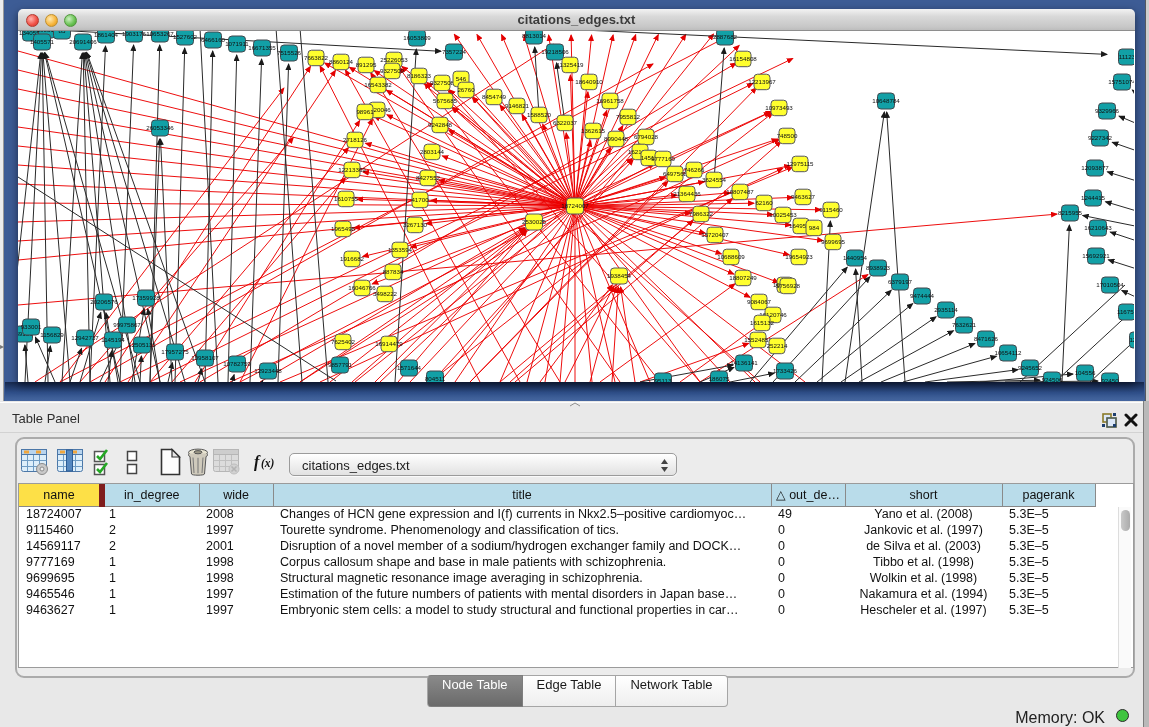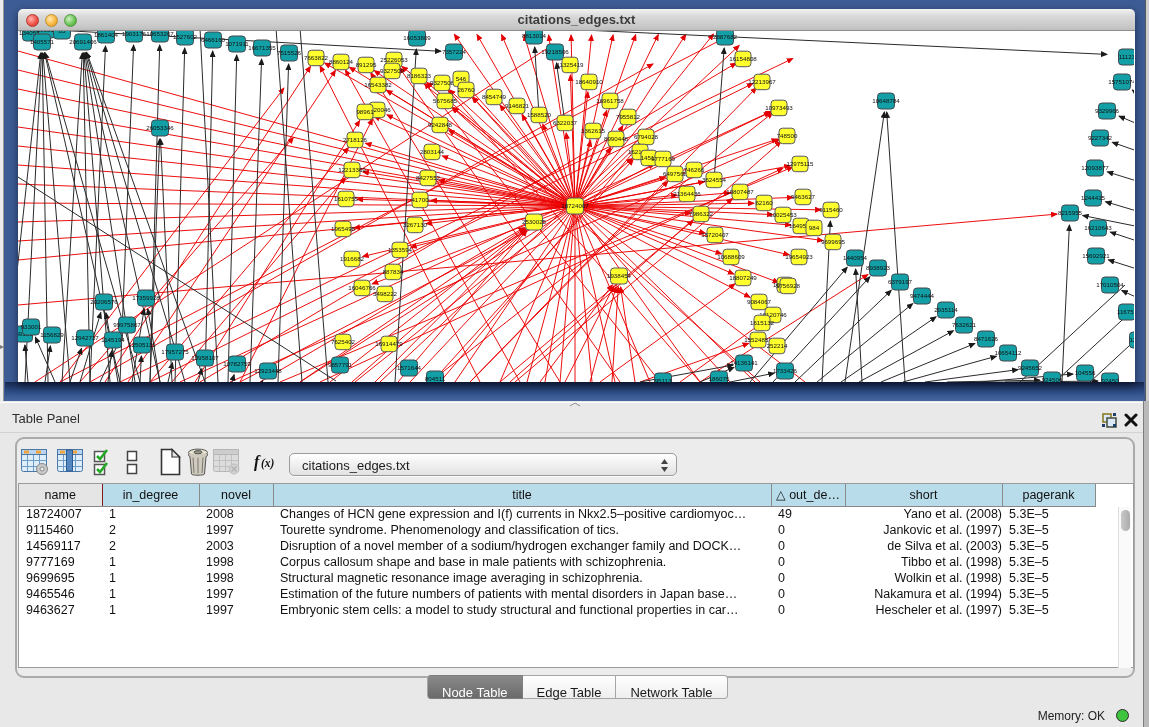--- a/index.html
+++ b/index.html
@@ -21,31 +21,31 @@
 #tp-float{position:absolute;left:1102px;top:10px}
 #tp-close{position:absolute;left:1124px;top:10px}
 #tbox{position:absolute;left:15px;top:36px;width:1120px;height:241px;background:#ececec;border:2px solid #ababab;border-radius:9px}
 #toolbar{position:absolute;left:4px;top:8px;height:32px;width:700px}
 #dropdown{position:absolute;left:272px;top:14px;width:388px;height:23px;border:1px solid #9b9b9b;border-radius:5px;background:linear-gradient(#ffffff,#ededed 60%,#e2e2e2);box-shadow:0 1px 1px rgba(255,255,255,.8)}
 #dropdown .txt{position:absolute;left:12px;top:4px;font-size:13px;color:#1c1c1c}
 #dropdown .arr{position:absolute;right:5px;top:1px;width:13px;height:21px;color:#555}
 #tablewrap{position:absolute;left:1px;top:44px;width:1116px;height:185px;background:#fff;border:1px solid #9b9b9b}
 table.grid{border-collapse:collapse;table-layout:fixed;width:1075px;font-size:12.5px;color:#111}
 table.grid th{height:22px;font-weight:normal;font-size:12.5px;background:#b9dcea;border-right:1px solid #8a8a8a;border-bottom:1px solid #888;padding:0;text-align:center;overflow:hidden;white-space:nowrap}
-table.grid th.first{background:#e5e5e5;border-right:1px solid #7f1d1d}
+table.grid th.first{background:#fde047;border-right:6px solid #7f1d1d}
 table.grid td{height:16px;padding:0 0 0 7px;overflow:hidden;white-space:nowrap;text-align:left}
-table.grid td.ctr{text-align:right;padding:0}
+table.grid td.ctr{text-align:center;padding:0}
 #vscroll{position:absolute;right:2px;top:23px;width:13px;height:161px;background:#fafafa;border-left:1px solid #ddd}
 #vscroll .thumb{position:absolute;left:1.5px;top:3px;width:9px;height:21px;border-radius:5px;background:linear-gradient(90deg,#c9c9c9,#ababab)}
 #tabs{position:absolute;left:427px;top:675px;height:19px;display:flex;font-size:13px}
-#tabs .seg{height:24px;line-height:18px;padding:8px 14px;border:1px solid #a5a5a5;border-left:none;background:linear-gradient(#ffffff,#eeeeee);color:#1a1a1a}
+#tabs .seg{height:32px;line-height:18px;padding:0 14px;border:1px solid #a5a5a5;border-left:none;background:linear-gradient(#ffffff,#eeeeee);color:#1a1a1a}
 #tabs .seg.sel{background:linear-gradient(#8a8a8a,#6a6a6a);color:#fff;border-color:#7e7e7e}
 #tabs .seg.s1{border-left:1px solid #a5a5a5;border-radius:4px 0 0 4px}
 #tabs .seg.s3{border-radius:0 4px 4px 0}
-#status{position:absolute;right:44px;top:709px;font-size:12px;color:#222}
+#status{position:absolute;right:44px;top:709px;font-size:16px;color:#222}
 #memdot{position:absolute;left:1116px;top:709px;width:13px;height:13px;border-radius:50%;background:#3ec43e;border:1.5px solid #2c2c2c}
 #rstrip2{position:absolute;right:0;top:401px;width:6px;height:326px;background:#b9b9b9;border-left:1px solid #7d7d7d}
 .ico{display:inline-block;vertical-align:top}
 </style></head><body>
 <div id="desk">
     <div class="lstrip"></div>
     <div class="rstrip"></div>
 <div style="position:absolute;left:0;top:342px;width:4px;height:9px;color:#777;font-size:8px;line-height:9px;text-align:center">▸</div>
 </div>
 <div id="shadowband"></div>
@@ -661,21 +661,21 @@
             <col style="width:74px">
             <col style="width:498px">
             <col style="width:74px">
             <col style="width:157px">
             <col style="width:93px">
           </colgroup>
           <tbody>
             <tr>
               <th class="first">name</th>
               <th class="">in_degree</th>
-              <th class="">novel</th>
+              <th class="">wide</th>
               <th class="">title</th>
               <th class="">△ out_de…</th>
               <th class="">short</th>
               <th class="">pagerank</th>
             </tr>
             <tr>
               <td>18724007</td>
               <td>1</td>
               <td>2008</td>
               <td>Changes of HCN gene expression and I(f) currents in Nkx2.5–positive cardiomyoc…</td>
@@ -688,21 +688,21 @@
               <td>2</td>
               <td>1997</td>
               <td>Tourette syndrome. Phenomenology and classification of tics.</td>
               <td>0</td>
               <td class="ctr">Jankovic et al. (1997)</td>
               <td>5.3E–5</td>
             </tr>
             <tr>
               <td>14569117</td>
               <td>2</td>
-              <td>2003</td>
+              <td>2001</td>
               <td>Disruption of a novel member of a sodium/hydrogen exchanger family and DOCK…</td>
               <td>0</td>
               <td class="ctr">de Silva et al. (2003)</td>
               <td>5.3E–5</td>
             </tr>
             <tr>
               <td>9777169</td>
               <td>1</td>
               <td>1998</td>
               <td>Corpus callosum shape and base in male patients with schizophrenia.</td>

